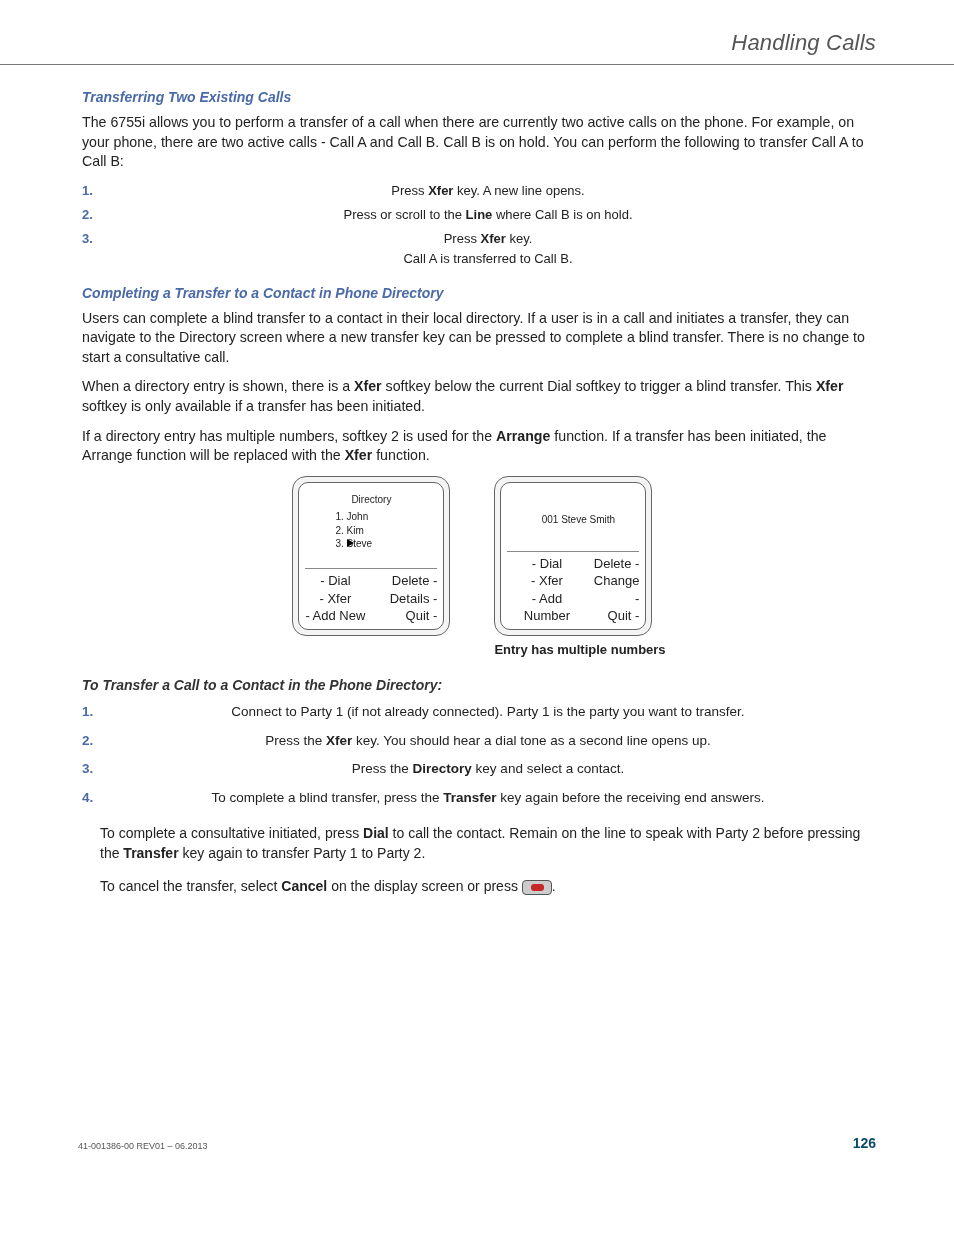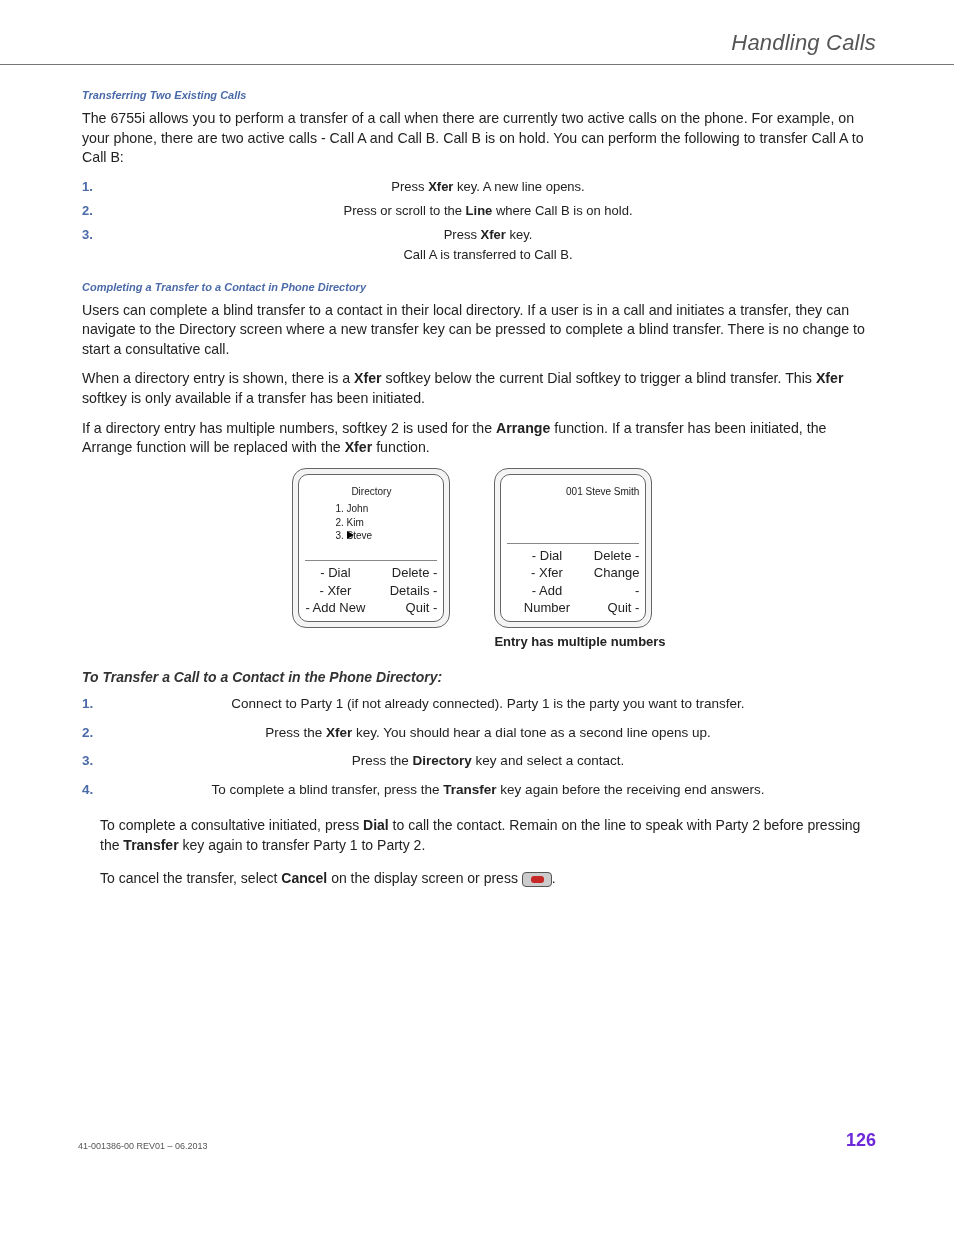--- a/index.html
+++ b/index.html
@@ -26,21 +26,21 @@
   hr.top-rule {
     border: none;
     border-top: 1px solid #777;
     margin: 0 -78px 24px -78px;
   }
   .content { padding-left: 4px; }
   .h3 {
     font-weight: bold;
     font-style: italic;
     color: #4a6aa8;
-    font-size: 11px;
+    font-size: 14px;
     margin-bottom: 8px;
     margin-top: 4px;
   }
   .h4 {
     font-weight: bold;
     font-style: italic;
     color: #333;
     font-size: 14px;
     margin: 20px 0 10px 0;
   }
@@ -159,23 +159,23 @@
     left: 78px;
     right: 78px;
     display:flex;
     justify-content:space-between;
     align-items:flex-end;
     font-size: 9px;
     color:#555;
     gap:8px;
   }
   .footer .pagenum {
-    font-size: 18px;
-    font-weight: bold;
-    color: #6d28d9;
+    font-size: 14px;
+    font-weight: bold;
+    color: #0c4a6e;
   }
 </style>
 </head>
 <body>
 
 <div class="page">
   <div class="running-head">Handling Calls</div>
   <hr class="top-rule">
 
   <div class="content">
@@ -223,21 +223,21 @@
                 <span>Details -</span>
                 <span>Quit -</span>
               </div>
             </div>
           </div>
         </div>
       </div>
       <div class="screen-wrap">
         <div class="phone">
           <div class="phone-inner">
-            <div class="phone-top" style="text-align:right; padding-left:10px;">
+            <div class="phone-top" style="text-align:center; padding-left:10px;margin-top:20px;">
               <div>001 Steve Smith</div>
             </div>
             <div class="phone-soft">
               <div class="col">
                 <span>- Dial</span>
                 <span>- Xfer</span>
                 <span>- Add Number</span>
               </div>
               <div class="col right">
                 <span>Delete -</span>

